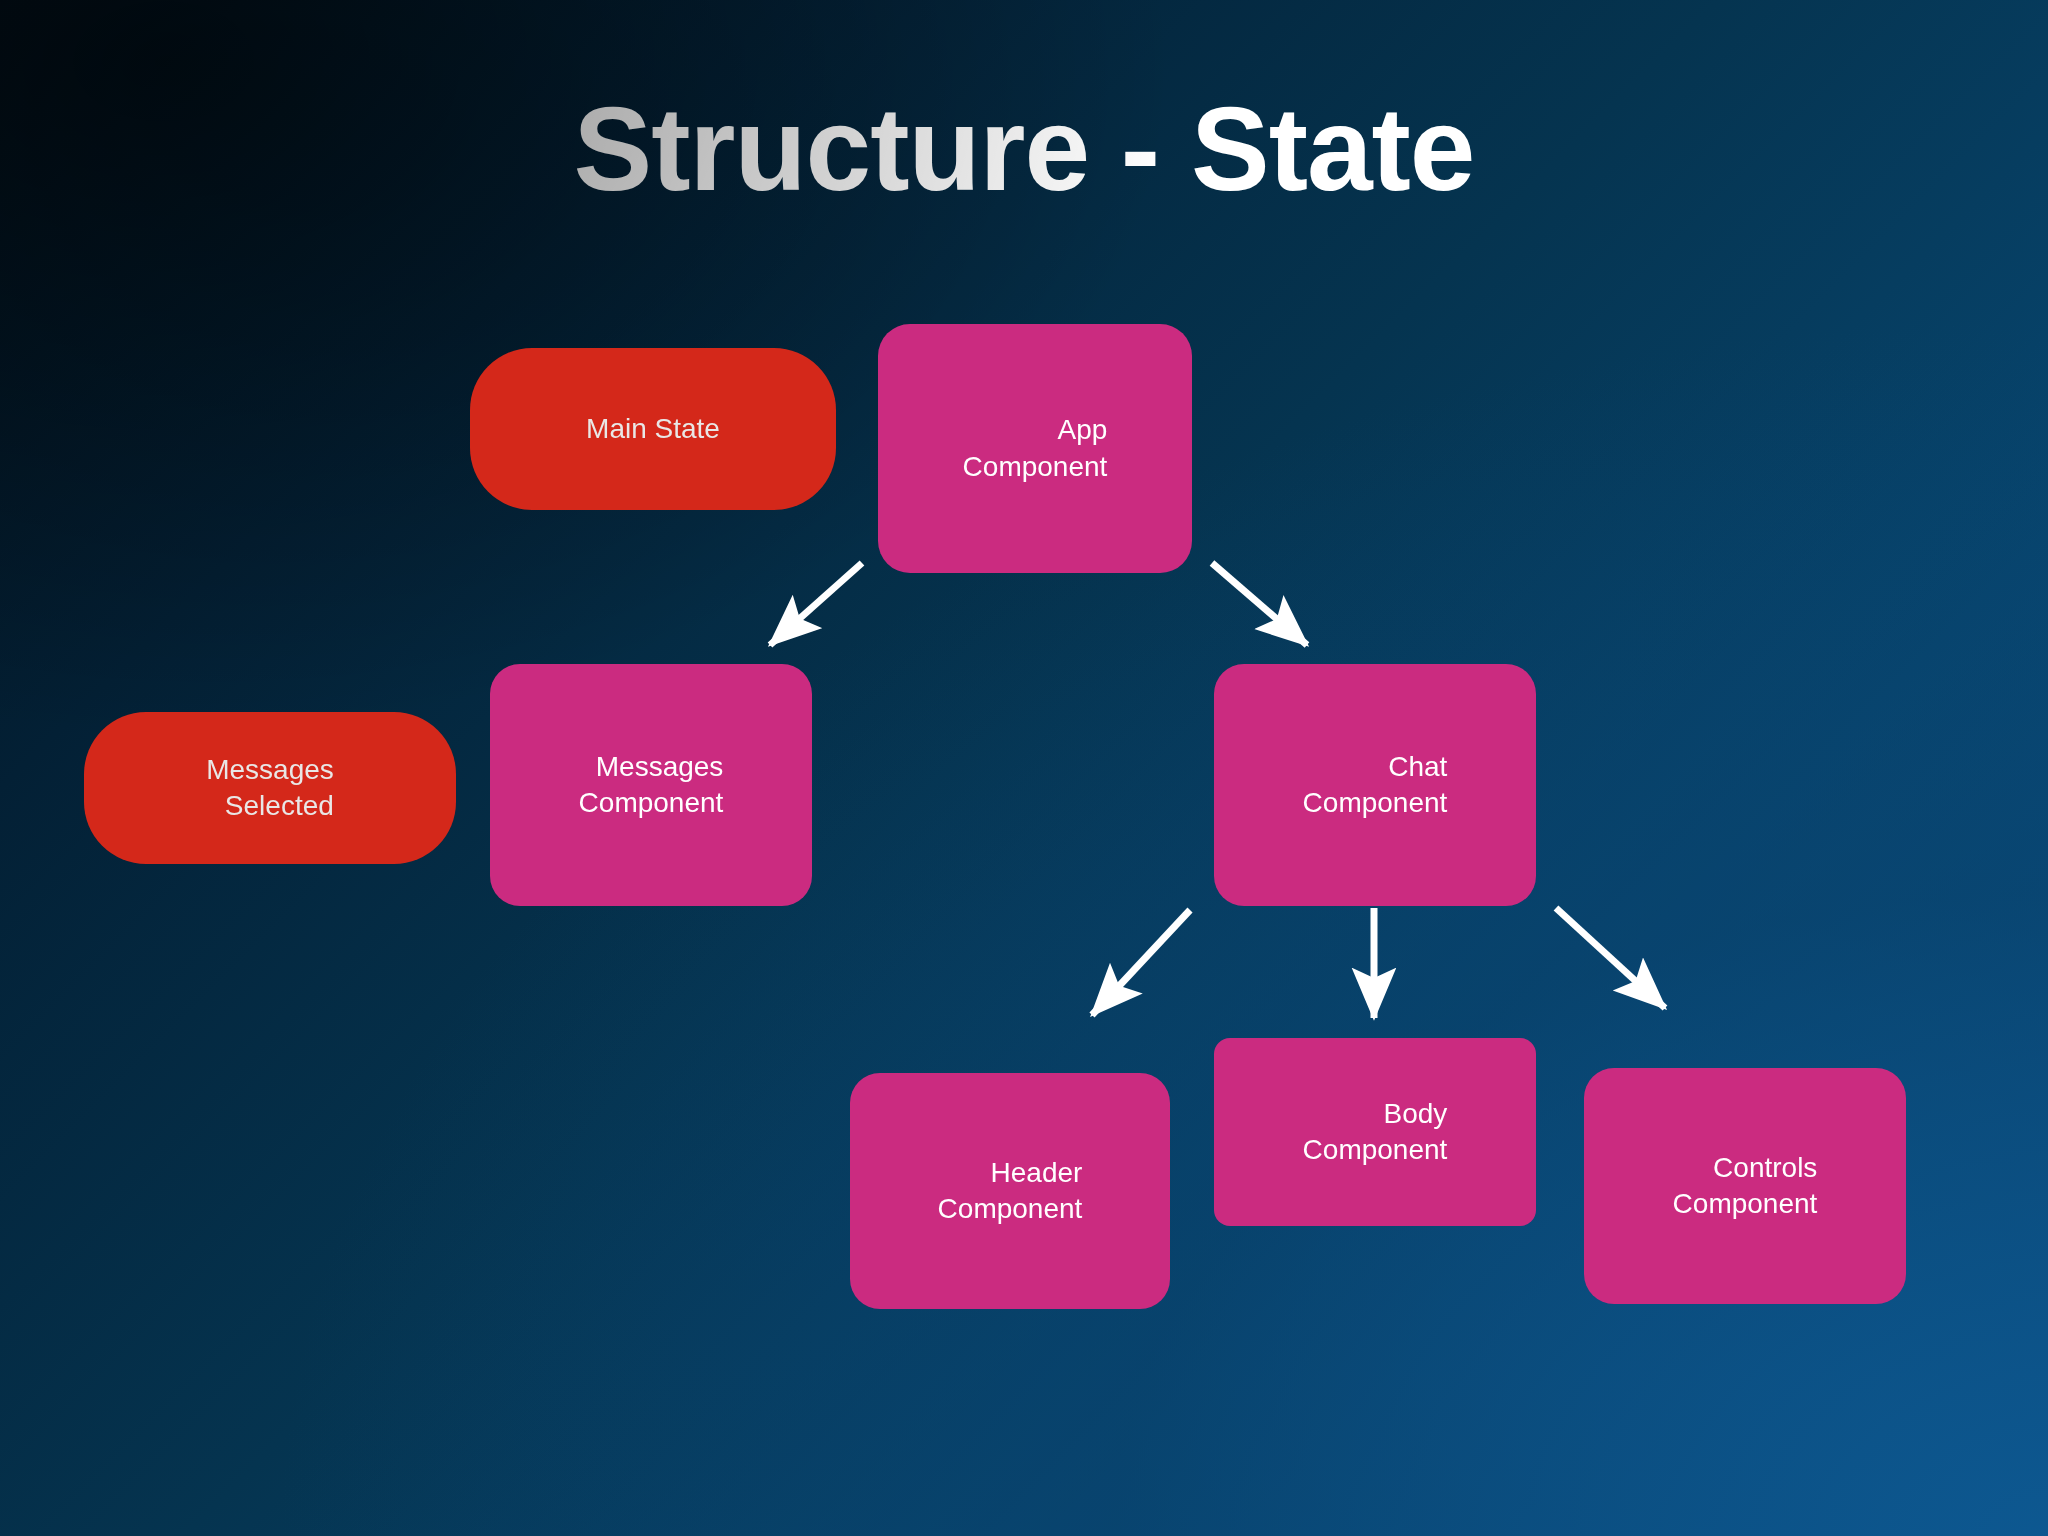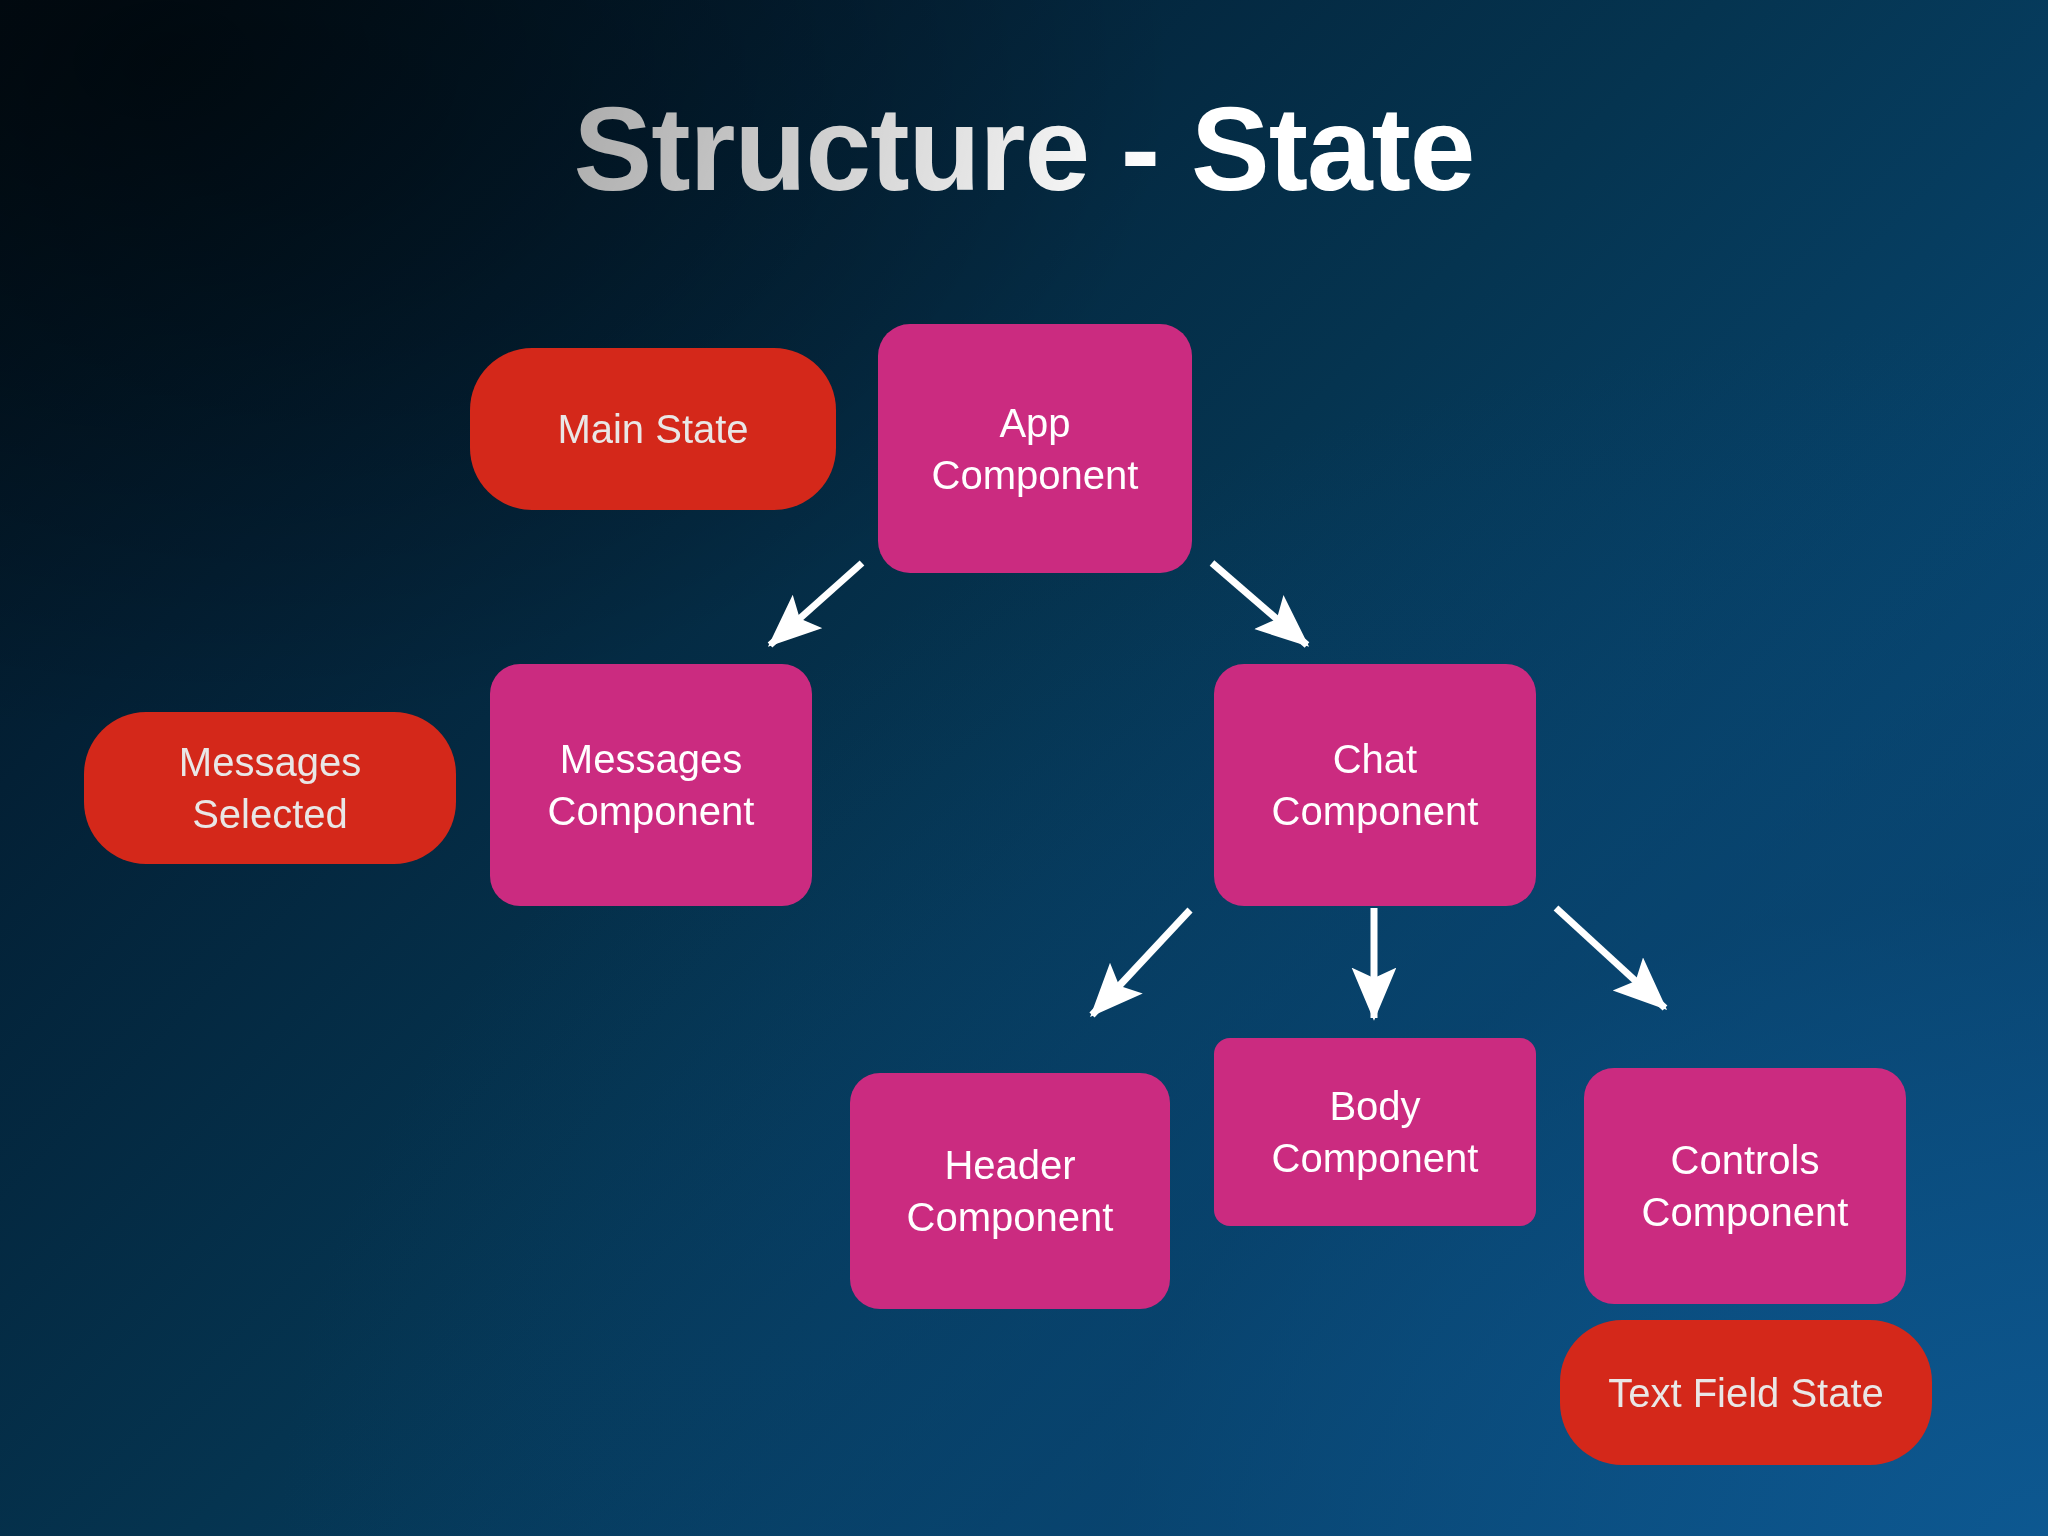--- a/index.html
+++ b/index.html
@@ -40,23 +40,23 @@
     line-height: 1.05;
     white-space: pre;
   }
 
   
   .node {
     position: absolute;
     display: flex;
     align-items: center;
     justify-content: center;
-    text-align: center;
+    text-align: right;
     color: #ffffff;
-    font-size: 40px;
+    font-size: 28px;
     line-height: 1.30;
     box-sizing: border-box;
     padding: 6px 12px;
     white-space: pre-line;
     z-index: 3;
   }
   .node.component {
     background: #cb2b80;
     border-radius: 26px;
     color: #ffffff;
@@ -129,15 +129,14 @@
 
   <div class="node component" style="left:850px; top:1038px; width:320px; height:236px; border-radius:30px;margin-top:35px;">Header
 Component</div>
 
   <div class="node component" style="left:1214px; top:1038px; width:322px; height:188px; border-radius:16px;">Body
 Component</div>
 
   <div class="node component" style="left:1584px; top:1032px; width:322px; height:236px; border-radius:30px;margin-top:36px;">Controls
 Component</div>
 
-  <div class="node state" style="left:1560px; top:1320px; width:372px; height:145px; border-radius:62px;">Text Field State</div>
 
 </div>
 
 </body></html>

